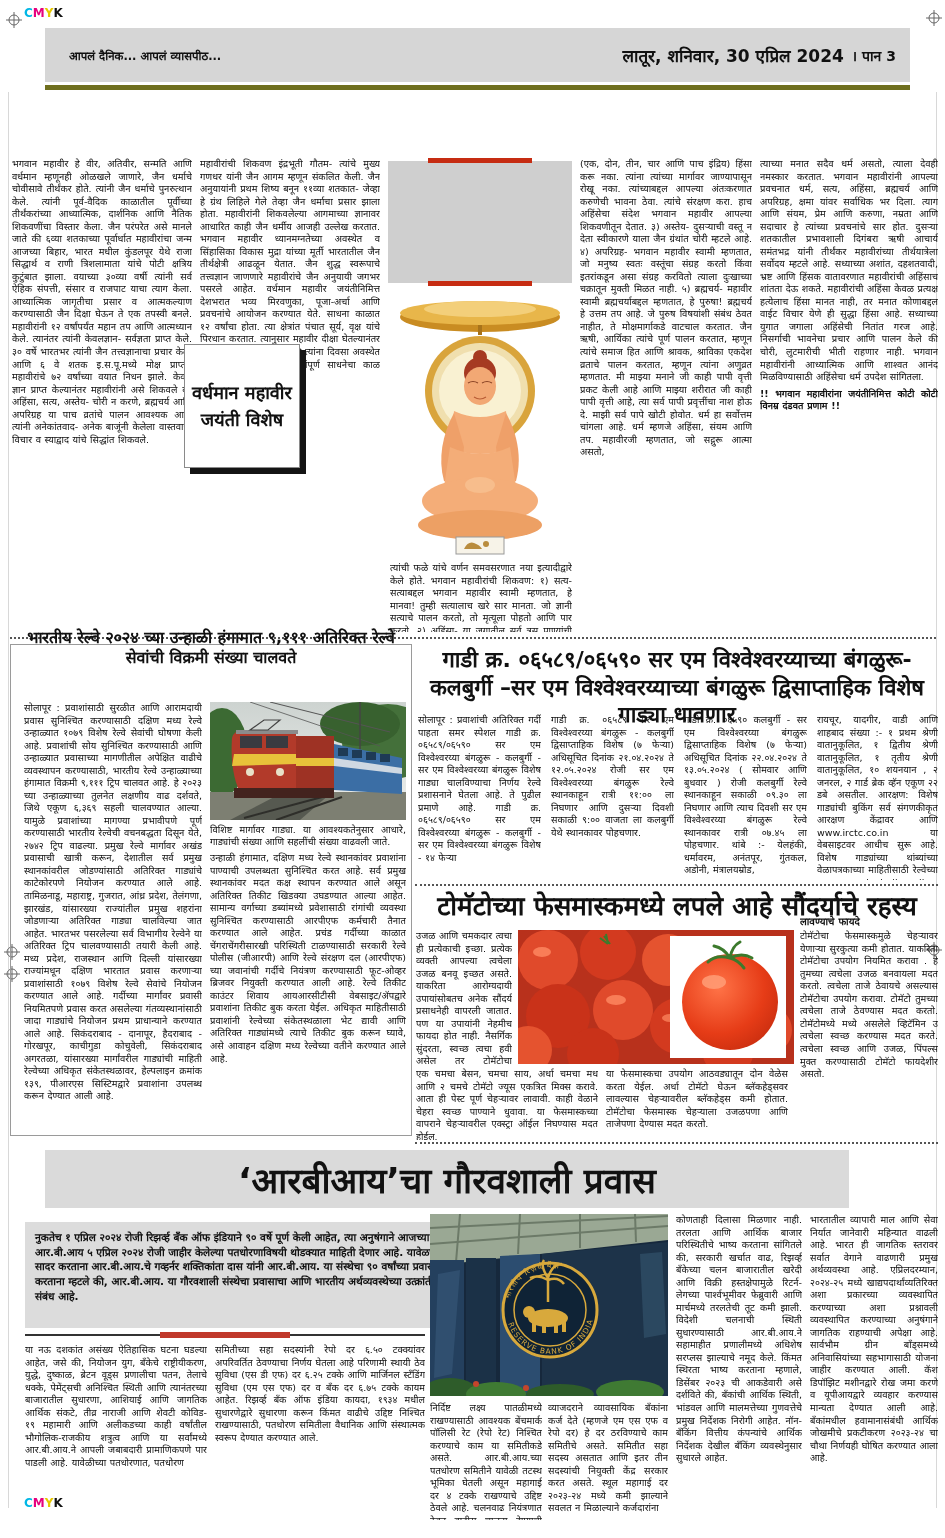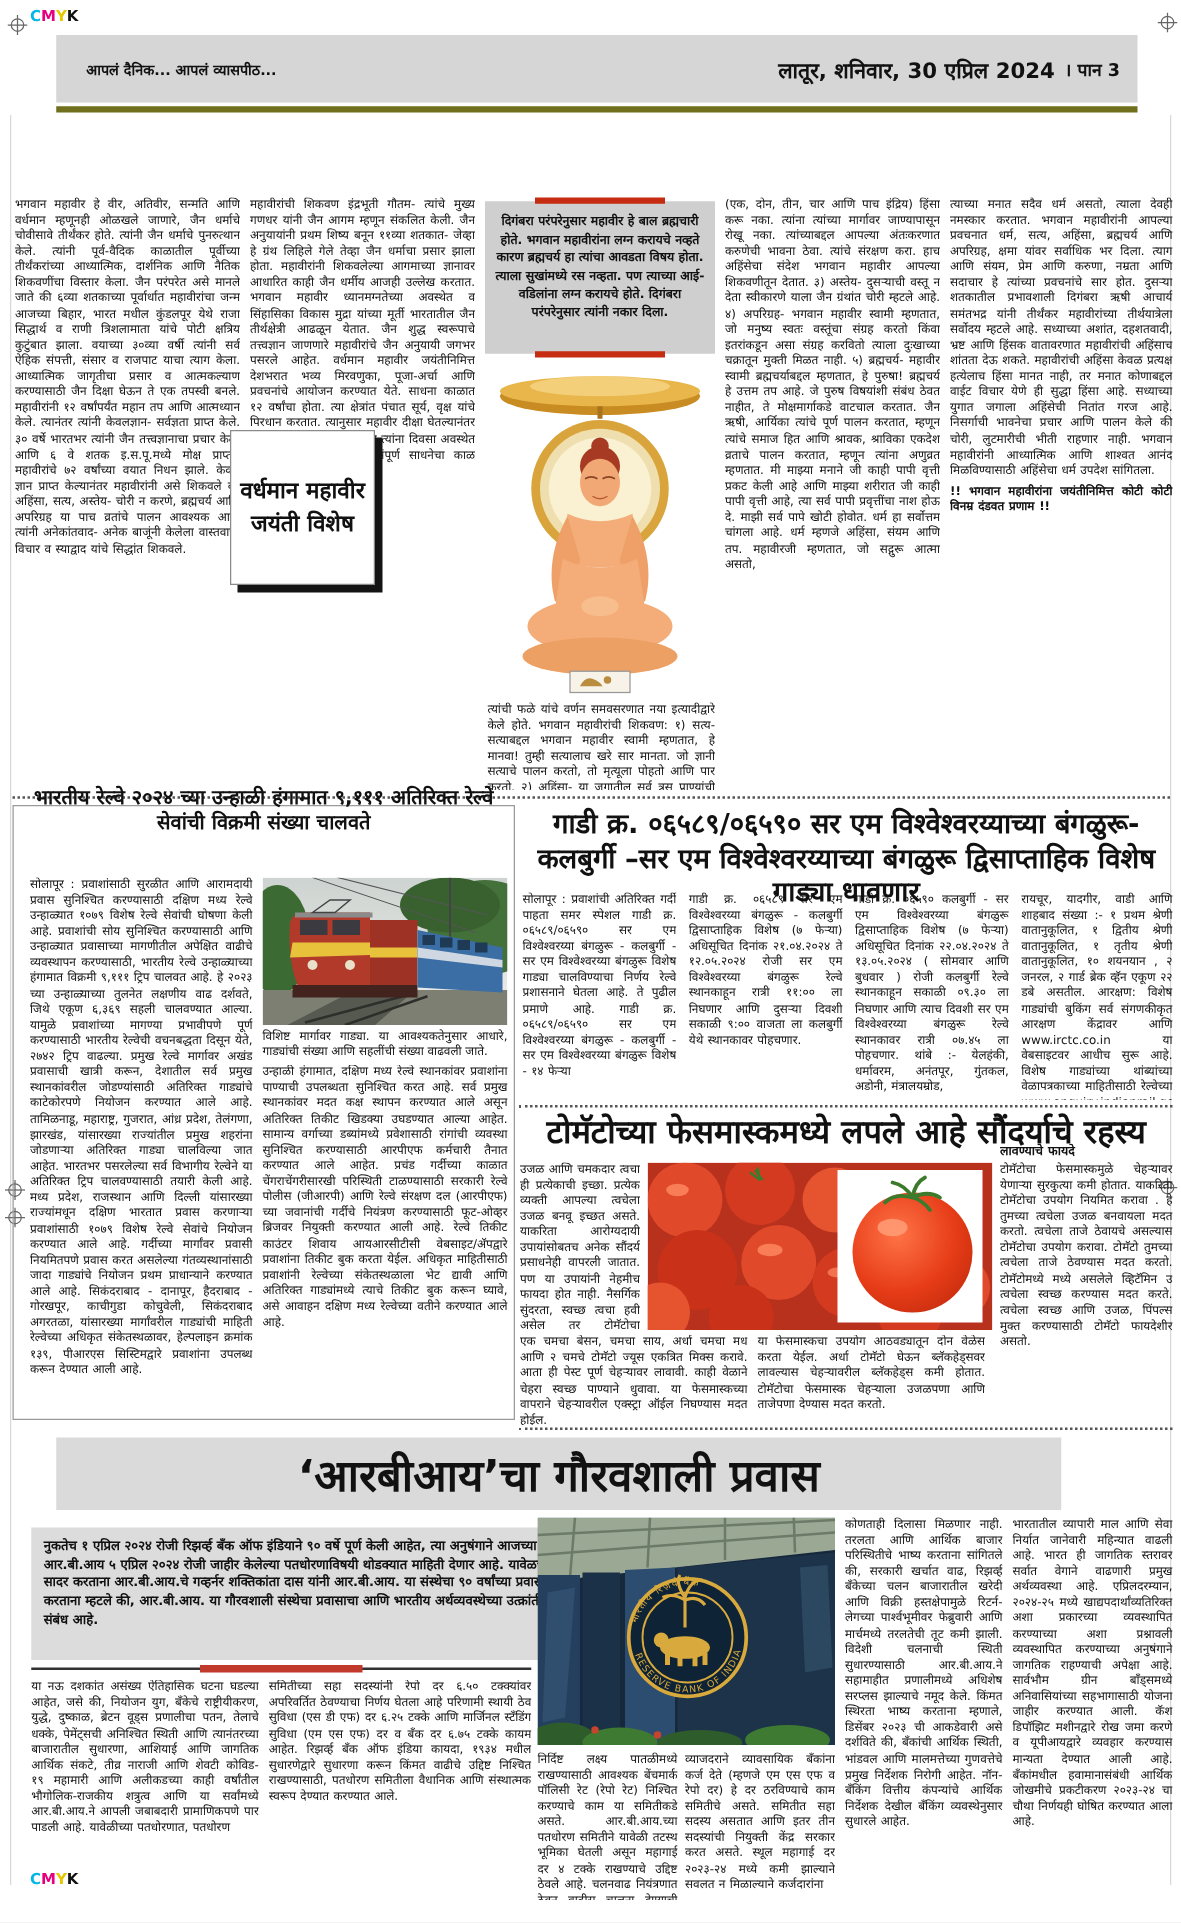--- a/index.html
+++ b/index.html
@@ -101,21 +101,20 @@
   <div class="col" style="left:12px;top:158px;width:180px;height:474px">भगवान महावीर हे वीर, अतिवीर, सन्मति आणि वर्धमान म्हणूनही ओळखले जाणारे, जैन धर्माचे चोवीसावे तीर्थंकर होते. त्यांनी जैन धर्माचे पुनरुत्थान केले. त्यांनी पूर्व-वैदिक काळातील पूर्वीच्या तीर्थंकरांच्या आध्यात्मिक, दार्शनिक आणि नैतिक शिकवणींचा विस्तार केला. जैन परंपरेत असे मानले जाते की ६व्या शतकाच्या पूर्वार्धात महावीरांचा जन्म आजच्या बिहार, भारत मधील कुंडलपूर येथे राजा सिद्धार्थ व राणी त्रिशलामाता यांचे पोटी क्षत्रिय कुटुंबात झाला. वयाच्या ३०व्या वर्षी त्यांनी सर्व ऐहिक संपत्ती, संसार व राजपाट याचा त्याग केला. आध्यात्मिक जागृतीचा प्रसार व आत्मकल्याण करण्यासाठी जैन दिक्षा घेऊन ते एक तपस्वी बनले. महावीरांनी १२ वर्षांपर्यंत महान तप आणि आत्मध्यान केले. त्यानंतर त्यांनी केवलज्ञान- सर्वज्ञता प्राप्त केले. ३० वर्षे भारतभर त्यांनी जैन तत्त्वज्ञानाचा प्रचार केला आणि ६ वे शतक इ.स.पू.मध्ये मोक्ष प्राप्ती- महावीरांचे ७२ वर्षांच्या वयात निधन झाले. केवल ज्ञान प्राप्त केल्यानंतर महावीरांनी असे शिकवले की अहिंसा, सत्य, अस्तेय- चोरी न करणे, ब्रह्मचर्य आणि अपरिग्रह या पाच व्रतांचे पालन आवश्यक आहे. त्यांनी अनेकांतवाद- अनेक बाजूंनी केलेला वास्तवाचा विचार व स्याद्वाद यांचे सिद्धांत शिकवले.</div>
   <div class="col" style="left:200px;top:158px;width:180px;height:474px">महावीरांची शिकवण इंद्रभूती गौतम- त्यांचे मुख्य गणधर यांनी जैन आगम म्हणून संकलित केली. जैन अनुयायांनी प्रथम शिष्य बनून ११व्या शतकात- जेव्हा हे ग्रंथ लिहिले गेले तेव्हा जैन धर्माचा प्रसार झाला होता. महावीरांनी शिकवलेल्या आगमाच्या ज्ञानावर आधारित काही जैन धर्मीय आजही उल्लेख करतात. भगवान महावीर ध्यानमग्नतेच्या अवस्थेत व सिंहासिका विकास मुद्रा यांच्या मूर्ती भारतातील जैन तीर्थक्षेत्री आढळून येतात. जैन शुद्ध स्वरूपाचे तत्त्वज्ञान जाणणारे महावीरांचे जैन अनुयायी जगभर पसरले आहेत. वर्धमान महावीर जयंतीनिमित्त देशभरात भव्य मिरवणुका, पूजा-अर्चा आणि प्रवचनांचे आयोजन करण्यात येते. साधना काळात १२ वर्षांचा होता. त्या क्षेत्रांत पंचात सूर्य, वृक्ष यांचे पिरधान करतात. त्यानुसार महावीर दीक्षा घेतल्यानंतर काही काळ मुनी राहिले आणि त्यांना दिवसा अवस्थेत ज्ञान प्राप्त झाले. त्यांच्या संपूर्ण साधनेचा काळ तपाचा होता.</div>
   <div class="col" style="left:580px;top:158px;width:172px;height:474px">(एक, दोन, तीन, चार आणि पाच इंद्रिय) हिंसा करू नका. त्यांना त्यांच्या मार्गावर जाण्यापासून रोखू नका. त्यांच्याबद्दल आपल्या अंतःकरणात करुणेची भावना ठेवा. त्यांचे संरक्षण करा. हाच अहिंसेचा संदेश भगवान महावीर आपल्या शिकवणीतून देतात. ३) अस्तेय- दुसऱ्याची वस्तू न देता स्वीकारणे याला जैन ग्रंथांत चोरी म्हटले आहे. ४) अपरिग्रह- भगवान महावीर स्वामी म्हणतात, जो मनुष्य स्वतः वस्तूंचा संग्रह करतो किंवा इतरांकडून असा संग्रह करवितो त्याला दुःखाच्या चक्रातून मुक्ती मिळत नाही. ५) ब्रह्मचर्य- महावीर स्वामी ब्रह्मचर्याबद्दल म्हणतात, हे पुरुषा! ब्रह्मचर्य हे उत्तम तप आहे. जे पुरुष विषयांशी संबंध ठेवत नाहीत, ते मोक्षमार्गाकडे वाटचाल करतात. जैन ऋषी, आर्यिका त्यांचे पूर्ण पालन करतात, म्हणून त्यांचे समाज हित आणि श्रावक, श्राविका एकदेश व्रताचे पालन करतात, म्हणून त्यांना अणुव्रत म्हणतात. मी माझ्या मनाने जी काही पापी वृत्ती प्रकट केली आहे आणि माझ्या शरीरात जी काही पापी वृत्ती आहे, त्या सर्व पापी प्रवृत्तींचा नाश होऊ दे. माझी सर्व पापे खोटी होवोत. धर्म हा सर्वोत्तम चांगला आहे. धर्म म्हणजे अहिंसा, संयम आणि तप. महावीरजी म्हणतात, जो सद्गुरू आत्मा असतो,</div>
   <div class="col" style="left:760px;top:158px;width:178px;height:474px">
     <span>त्याच्या मनात सदैव धर्म असतो, त्याला देवही नमस्कार करतात. भगवान महावीरांनी आपल्या प्रवचनात धर्म, सत्य, अहिंसा, ब्रह्मचर्य आणि अपरिग्रह, क्षमा यांवर सर्वाधिक भर दिला. त्याग आणि संयम, प्रेम आणि करुणा, नम्रता आणि सदाचार हे त्यांच्या प्रवचनांचे सार होत. दुसऱ्या शतकातील प्रभावशाली दिगंबरा ऋषी आचार्य समंतभद्र यांनी तीर्थंकर महावीरांच्या तीर्थयात्रेला सर्वोदय म्हटले आहे. सध्याच्या अशांत, दहशतवादी, भ्रष्ट आणि हिंसक वातावरणात महावीरांची अहिंसाच शांतता देऊ शकते. महावीरांची अहिंसा केवळ प्रत्यक्ष हत्येलाच हिंसा मानत नाही, तर मनात कोणाबद्दल वाईट विचार येणे ही सुद्धा हिंसा आहे. सध्याच्या युगात जगाला अहिंसेची नितांत गरज आहे. निसर्गाची भावनेचा प्रचार आणि पालन केले की चोरी, लुटमारीची भीती राहणार नाही. भगवान महावीरांनी आध्यात्मिक आणि शाश्वत आनंद मिळविण्यासाठी अहिंसेचा धर्म उपदेश सांगितला.</span>
     <div class="closing">!! भगवान महावीरांना जयंतीनिमित्त कोटी कोटी विनम्र दंडवत प्रणाम !!</div>
   </div>
 
   <div class="abs quote">
     <div class="rbar" style="top:-3px"></div>
-    <span>दिगंबरा परंपरेनुसार महावीर हे बाल ब्रह्मचारी होते. भगवान महावीरांना लग्न करायचे नव्हते कारण ब्रह्मचर्य हा त्यांचा आवडता विषय होता. त्याला सुखांमध्ये रस नव्हता. पण त्याच्या आई-वडिलांना लग्न करायचे होते. दिगंबरा परंपरेनुसार त्यांनी नकार दिला.</span>
     <div class="rbar" style="bottom:-3px"></div>
   </div>
 
   <div class="photo" style="left:392px;top:289px;width:176px;height:270px;background:#fff">
     <svg width="176" height="270" viewBox="0 0 176 270">
       <rect width="176" height="270" fill="#ffffff"></rect>
       <ellipse cx="88" cy="28" rx="80" ry="15" fill="#c98c22"></ellipse>
       <ellipse cx="88" cy="24" rx="80" ry="12" fill="#e8b64a"></ellipse>
       <ellipse cx="88" cy="20" rx="56" ry="8" fill="#f3cf7a"></ellipse>
       <rect x="86" y="36" width="4" height="10" fill="#a8731a"></rect>

